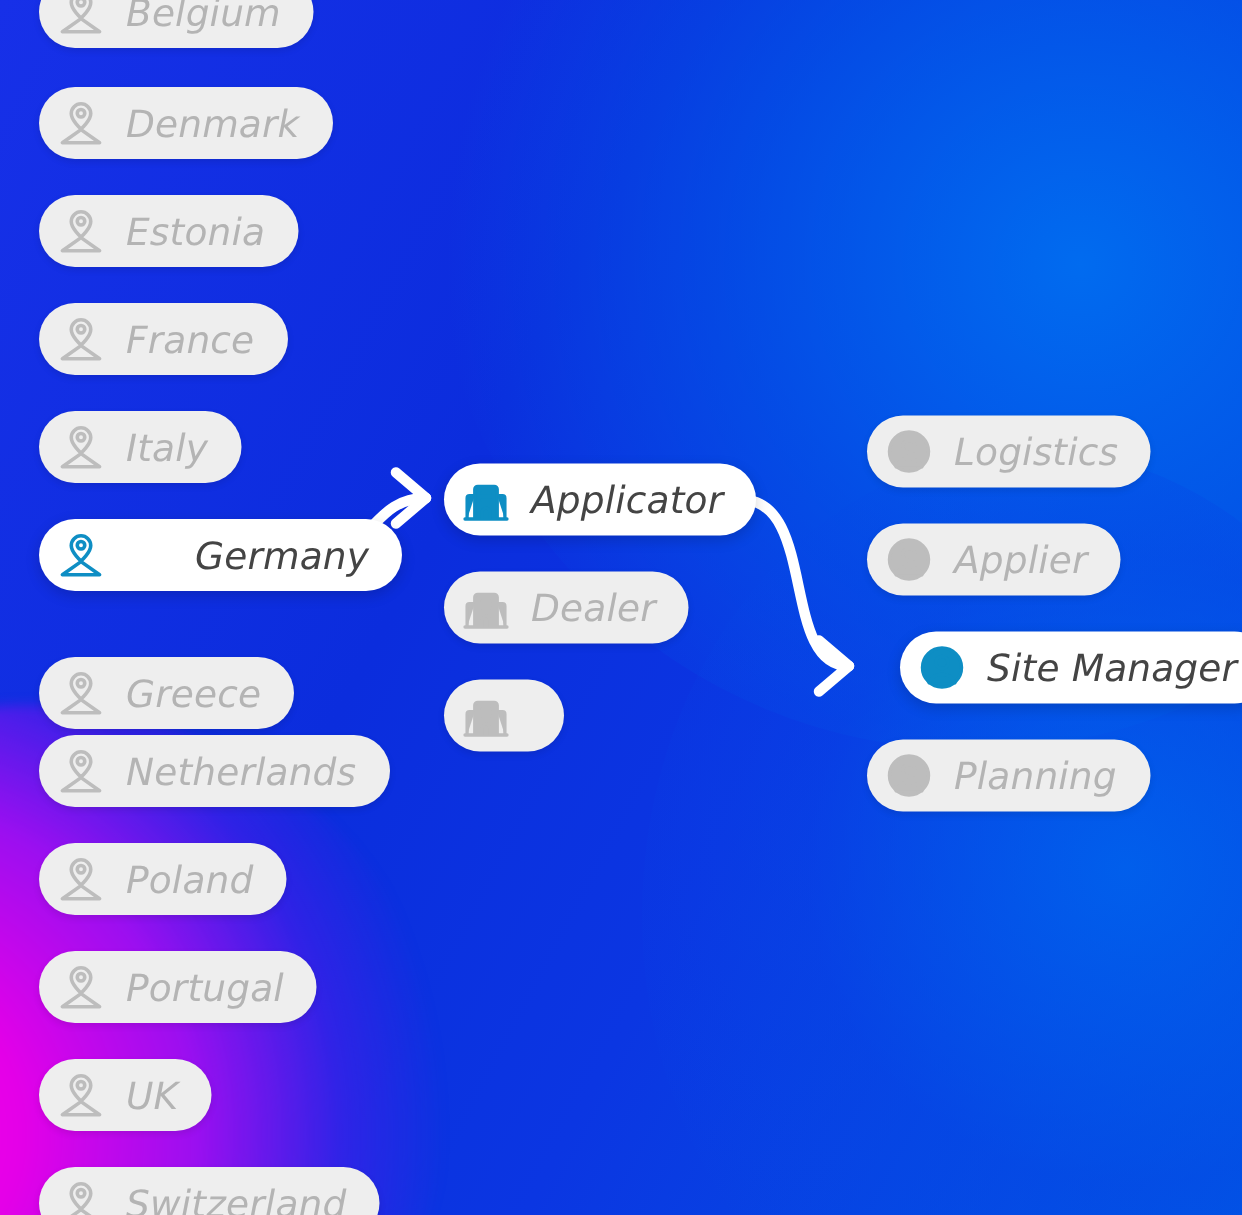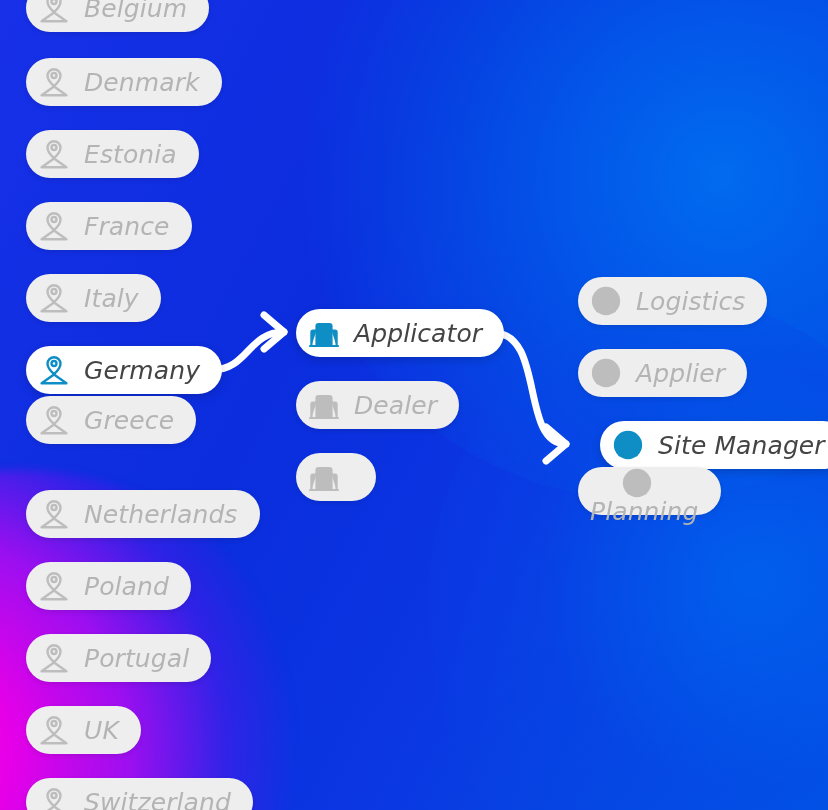--- a/index.html
+++ b/index.html
@@ -181,31 +181,31 @@
       <div class="pill" style="left: 26px; top: 274px;">
         <span class="ico">
           <svg viewBox="0 0 32 32" fill="none" stroke-width="2.4" stroke-linejoin="round" stroke-linecap="round">
             <path d="M16 3.2c-3.6 0-6.5 2.9-6.5 6.5 0 4.6 6.5 10.3 6.5 10.3s6.5-5.7 6.5-10.3c0-3.6-2.9-6.5-6.5-6.5z" fill="none"></path>
             <circle cx="16" cy="9.5" r="2.5" fill="none"></circle>
             <path d="M16 20.4 L3.6 29.2 L28.4 29.2 Z" fill="none"></path>
           </svg>
         </span>
         <span class="lbl">Italy</span>
       </div>
-      <div class="pill active" style="left: 26px; top: 346px;">
+      <div class="pill active" style="left: 26px; top: 346px; gap: 46px;">
         <span class="ico">
           <svg viewBox="0 0 32 32" fill="none" stroke-width="2.4" stroke-linejoin="round" stroke-linecap="round">
             <path d="M16 3.2c-3.6 0-6.5 2.9-6.5 6.5 0 4.6 6.5 10.3 6.5 10.3s6.5-5.7 6.5-10.3c0-3.6-2.9-6.5-6.5-6.5z" fill="none"></path>
             <circle cx="16" cy="9.5" r="2.5" fill="none"></circle>
             <path d="M16 20.4 L3.6 29.2 L28.4 29.2 Z" fill="none"></path>
           </svg>
         </span>
         <span class="lbl">Germany</span>
       </div>
-      <div class="pill" style="left: 26px; top: 396px;">
+      <div class="pill" style="left: 26px; top: 438px;">
         <span class="ico">
           <svg viewBox="0 0 32 32" fill="none" stroke-width="2.4" stroke-linejoin="round" stroke-linecap="round">
             <path d="M16 3.2c-3.6 0-6.5 2.9-6.5 6.5 0 4.6 6.5 10.3 6.5 10.3s6.5-5.7 6.5-10.3c0-3.6-2.9-6.5-6.5-6.5z" fill="none"></path>
             <circle cx="16" cy="9.5" r="2.5" fill="none"></circle>
             <path d="M16 20.4 L3.6 29.2 L28.4 29.2 Z" fill="none"></path>
           </svg>
         </span>
         <span class="lbl">Greece</span>
       </div>
       <div class="pill" style="left: 26px; top: 490px;">
@@ -319,21 +319,21 @@
       <div class="pill active" style="left: 600px; top: 421px;">
         <span class="ico">
           <svg viewBox="0 0 32 32" stroke-width="2.3" fill="none">
             <circle cx="16" cy="16" r="13"></circle>
             <circle cx="16" cy="12.7" r="4.1"></circle>
             <path d="M7.4 26.2a9.4 9.4 0 0 1 17.2 0" stroke-linecap="round"></path>
           </svg>
         </span>
         <span class="lbl">Site Manager</span>
       </div>
-      <div class="pill" style="left: 578px; top: 467px; flex-direction: column;">
+      <div class="pill" style="left: 578px; top: 493px;">
         <span class="ico">
           <svg viewBox="0 0 32 32" stroke-width="2.3" fill="none">
             <circle cx="16" cy="16" r="13"></circle>
             <circle cx="16" cy="12.7" r="4.1"></circle>
             <path d="M7.4 26.2a9.4 9.4 0 0 1 17.2 0" stroke-linecap="round"></path>
           </svg>
         </span>
         <span class="lbl">Planning</span>
       </div>
     </div>

